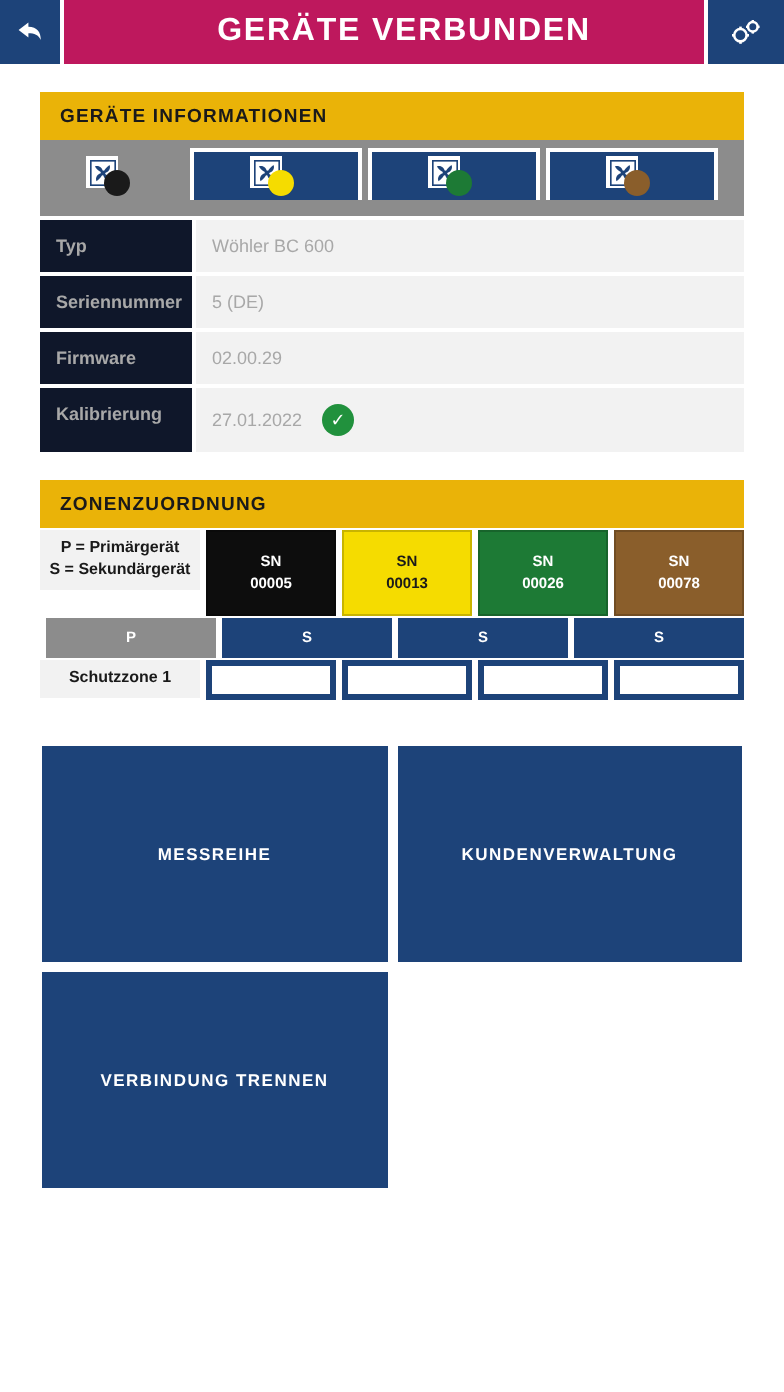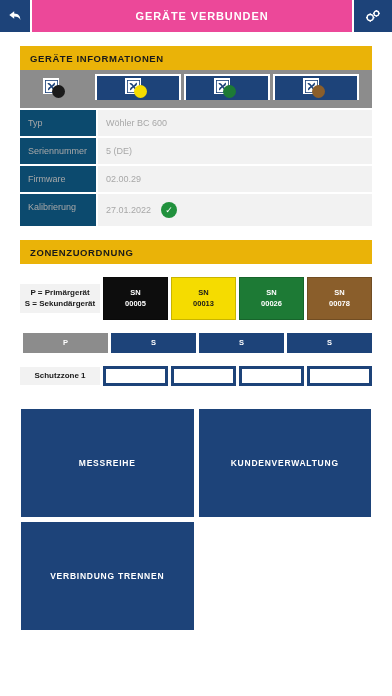--- a/index.html
+++ b/index.html
@@ -20,23 +20,23 @@
   .topbar-btn {
     width: 30px;
     background: #1d4379;
     display: flex;
     align-items: center;
     justify-content: center;
     flex: 0 0 auto;
   }
   .topbar-title {
     flex: 1 1 auto;
-    background: #ec4899;
+    background: #be185d;
     color: #ffffff;
-    font-size: 11px;
+    font-size: 16px;
     font-weight: bold;
     letter-spacing: 0.9px;
     display: flex;
     align-items: center;
     justify-content: center;
     margin: 0 2px;
     padding-left: 20px;
   }
   .topbar-right { width: 38px; }
 
@@ -101,24 +101,25 @@
     width: 13px; height: 13px;
     border-radius: 50%;
   }
   .tabs-underbar { height: 8px; background: #8c8c8c; }
 
   
   .info-row { display: flex; margin-top: 2px; }
   .info-label {
     width: 76px;
     flex: 0 0 76px;
-    background: #0c4a6e;
+    background: #0f172a;
     color: #a8a8a8;
     font-size: 9px;
     padding: 8px 8px;
+    font-weight: bold;
   }
   .info-value {
     flex: 1 1 auto;
     background: #f2f2f2;
     color: #a8a8a8;
     font-size: 9px;
     padding: 8px 8px;
     margin-left: 2px;
     display: flex;
     align-items: center;
@@ -130,21 +131,21 @@
     background: #21913d;
     color: #fff;
     font-size: 9px;
     display: flex;
     align-items: center;
     justify-content: center;
     line-height: 1;
   }
 
   
-  .zone-row { display: flex; margin-top: 13px; align-items: center; }
+  .zone-row { display: flex; margin-top: 1px; align-items: flex-start; }
   .zone-rowlabel {
     width: 80px;
     flex: 0 0 80px;
     background: #f2f2f2;
     font-size: 8px;
     font-weight: bold;
     color: #1a1a1a;
     display: flex;
     flex-direction: column;
     align-items: center;

